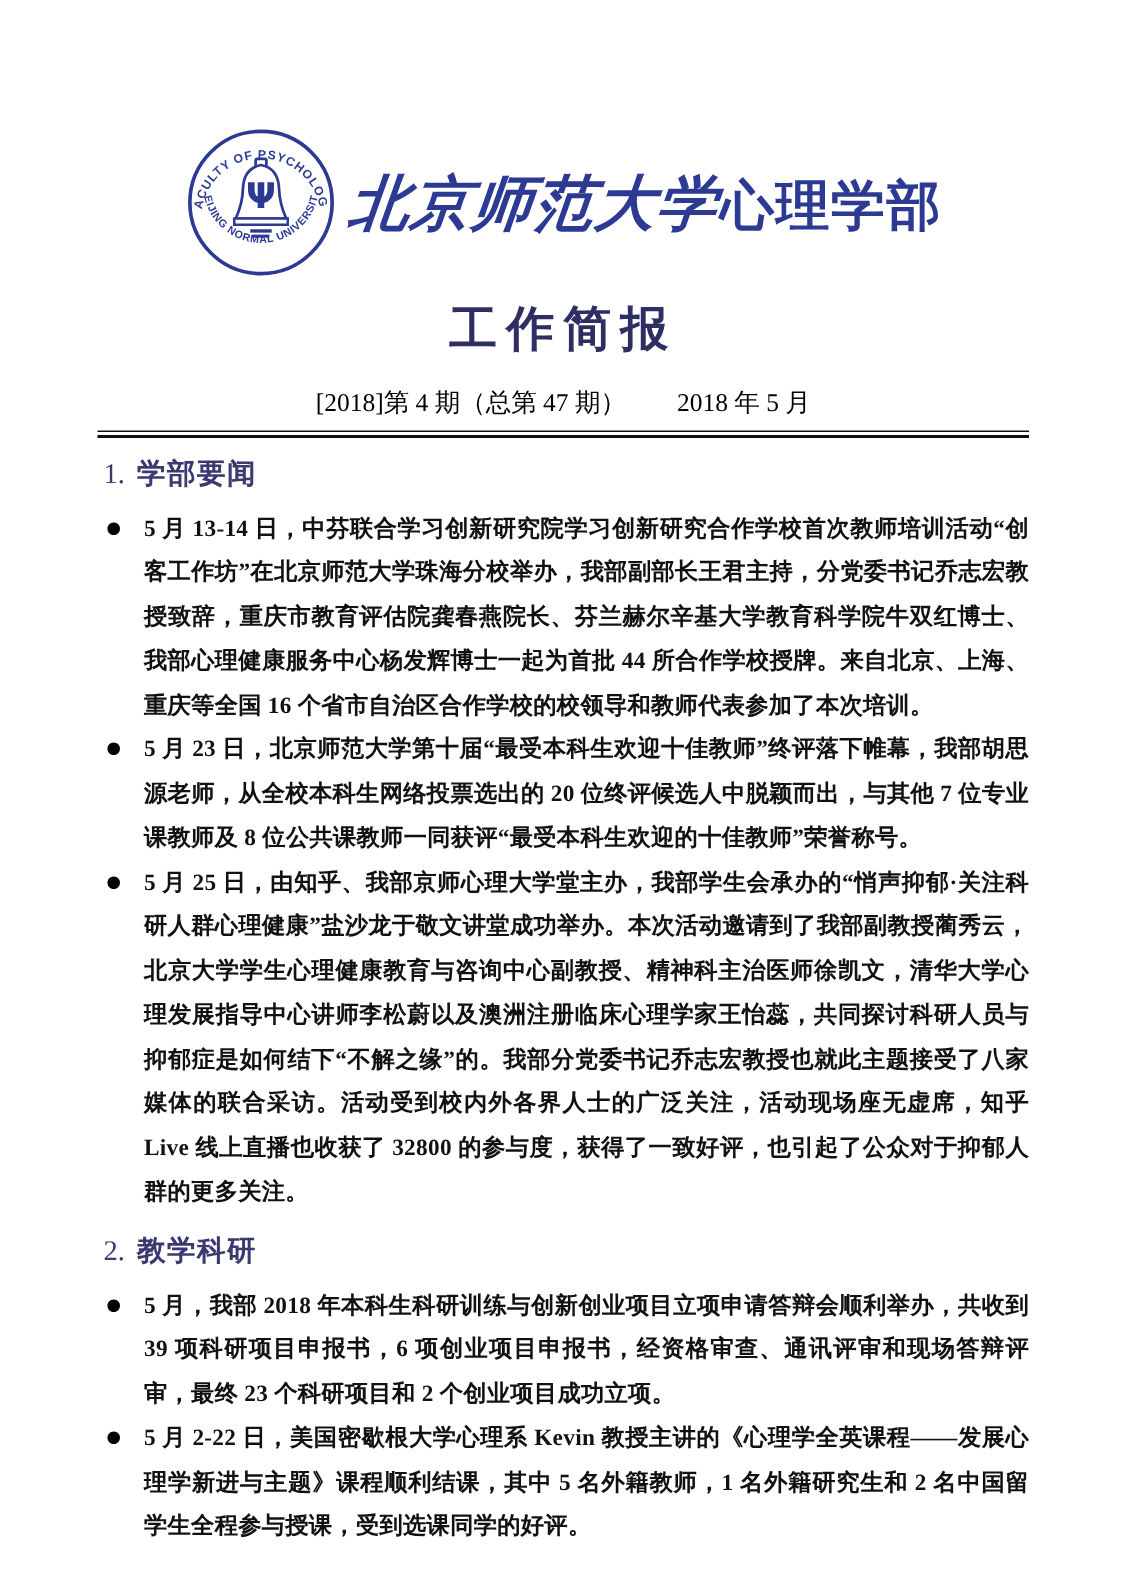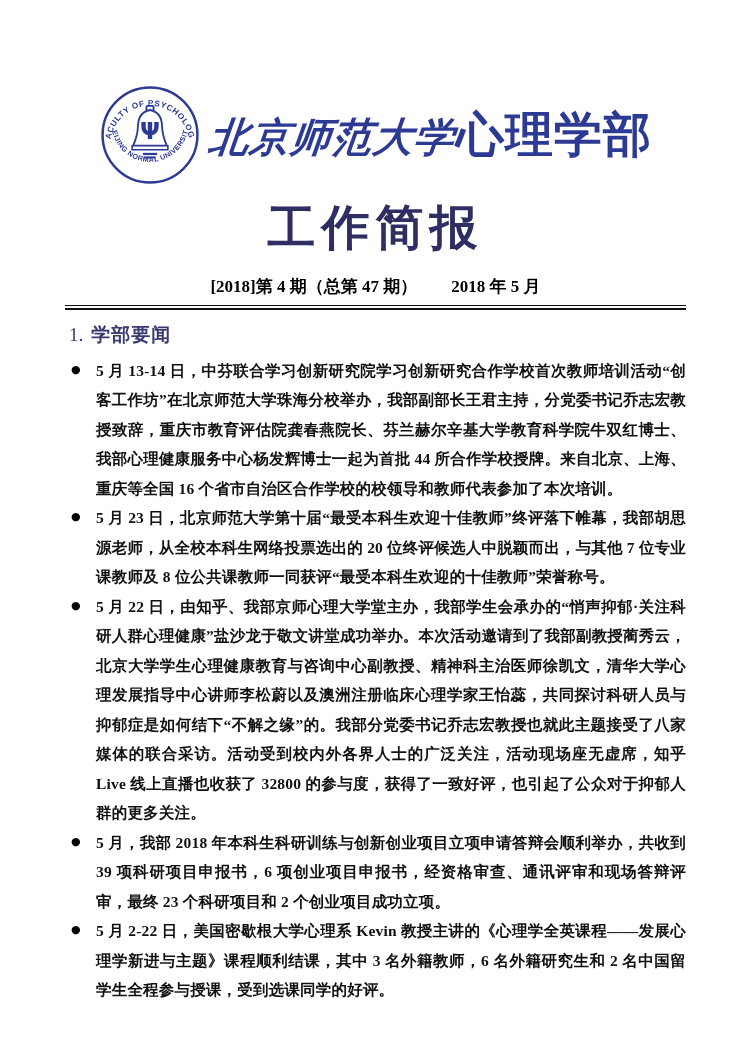--- a/index.html
+++ b/index.html
@@ -33,41 +33,41 @@
     font-weight:700;
     font-size:40px;
     letter-spacing:1px;
     color:#2c3a94;
     transform:skewX(-6deg);
     display:inline-block;
   }
   .wordmark .bold{
     font-family:Liberation Mono, monospace;
     font-weight:800;
-    font-size:48px;
+    font-size:36px;
     letter-spacing:1px;
     color:#2c3a94;
     display:inline-block;
     margin-left:1px;
   }
   
   .report-title{
     margin:16px 0 0 0;
     text-align:center;
     font-family:"Liberation Serif","DejaVu Serif",serif;
     font-weight:700;
-    font-size:48px;
+    font-size:32px;
     line-height:1.1;
     letter-spacing:6px;
     color:#2e2e63;
   }
   .issue-line{
     margin-top:20px;
     text-align:center;
-    font-weight:700;
+    font-weight:400;
     font-size:17px;
     color:#000;
   }
   .issue-line .gap{display:inline-block;width:34px;}
   .divider{
     margin-top:7px;
     height:5px;
     border-top:1.5px solid #101010;
     border-bottom:2.5px solid #101010;
     box-sizing:border-box;
@@ -160,29 +160,32 @@
       <div class="item">
         <span class="bullet">●</span>
         <p>5 月 13-14 日，中芬联合学习创新研究院学习创新研究合作学校首次教师培训活动“创客工作坊”在北京师范大学珠海分校举办，我部副部长王君主持，分党委书记乔志宏教授致辞，重庆市教育评估院龚春燕院长、芬兰赫尔辛基大学教育科学院牛双红博士、我部心理健康服务中心杨发辉博士一起为首批 44 所合作学校授牌。来自北京、上海、重庆等全国 16 个省市自治区合作学校的校领导和教师代表参加了本次培训。</p>
       </div>
       <div class="item">
         <span class="bullet">●</span>
         <p>5 月 23 日，北京师范大学第十届“最受本科生欢迎十佳教师”终评落下帷幕，我部胡思源老师，从全校本科生网络投票选出的 20 位终评候选人中脱颖而出，与其他 7 位专业课教师及 8 位公共课教师一同获评“最受本科生欢迎的十佳教师”荣誉称号。</p>
       </div>
       <div class="item">
         <span class="bullet">●</span>
-        <p>5 月 22 日，由知乎、我部京师心理大学堂主办，我部学生会承办的“悄声抑郁·关注科研人群心理健康”盐沙龙于敬文讲堂成功举办。本次活动邀请到了我部副教授蔺秀云，北京大学学生心理健康教育与咨询中心副教授、精神科主治医师徐凯文，清华大学心理发展指导中心讲师李松蔚以及澳洲注册临床心理学家王怡蕊，共同探讨科研人员与抑郁症是如何结下“不解之缘”的。我部分党委书记乔志宏教授也就此主题接受了八家媒体的联合采访。活动受到校内外各界人士的广泛关注，活动现场座无虚席，知乎 Live 线上直播也收获了 32800 的参与度，获得了一致好评，也引起了公众对于抑郁人群的更多关注。</p>
+        <p>5 月 25 日，由知乎、我部京师心理大学堂主办，我部学生会承办的“悄声抑郁·关注科研人群心理健康”盐沙龙于敬文讲堂成功举办。本次活动邀请到了我部副教授蔺秀云，北京大学学生心理健康教育与咨询中心副教授、精神科主治医师徐凯文，清华大学心理发展指导中心讲师李松蔚以及澳洲注册临床心理学家王怡蕊，共同探讨科研人员与抑郁症是如何结下“不解之缘”的。我部分党委书记乔志宏教授也就此主题接受了八家媒体的联合采访。活动受到校内外各界人士的广泛关注，活动现场座无虚席，知乎 Live 线上直播也收获了 32800 的参与度，获得了一致好评，也引起了公众对于抑郁人群的更多关注。</p>
       </div>
     </div>
 
     <div>
+      <div class="section-heading">
+        <span class="num">2.</span><span class="ttl">教学科研</span>
+      </div>
       <div class="item">
         <span class="bullet">●</span>
         <p>5 月，我部 2018 年本科生科研训练与创新创业项目立项申请答辩会顺利举办，共收到 39 项科研项目申报书，6 项创业项目申报书，经资格审查、通讯评审和现场答辩评审，最终 23 个科研项目和 2 个创业项目成功立项。</p>
       </div>
       <div class="item">
         <span class="bullet">●</span>
-        <p>5 月 2-22 日，美国密歇根大学心理系 Kevin 教授主讲的《心理学全英课程——发展心理学新进与主题》课程顺利结课，其中 3 名外籍教师，6 名外籍研究生和 2 名中国留学生全程参与授课，受到选课同学的好评。</p>
+        <p>5 月 2-22 日，美国密歇根大学心理系 Kevin 教授主讲的《心理学全英课程——发展心理学新进与主题》课程顺利结课，其中 5 名外籍教师，1 名外籍研究生和 2 名中国留学生全程参与授课，受到选课同学的好评。</p>
       </div>
     </div>
 
   </div>
 </div>
 
 </body></html>

